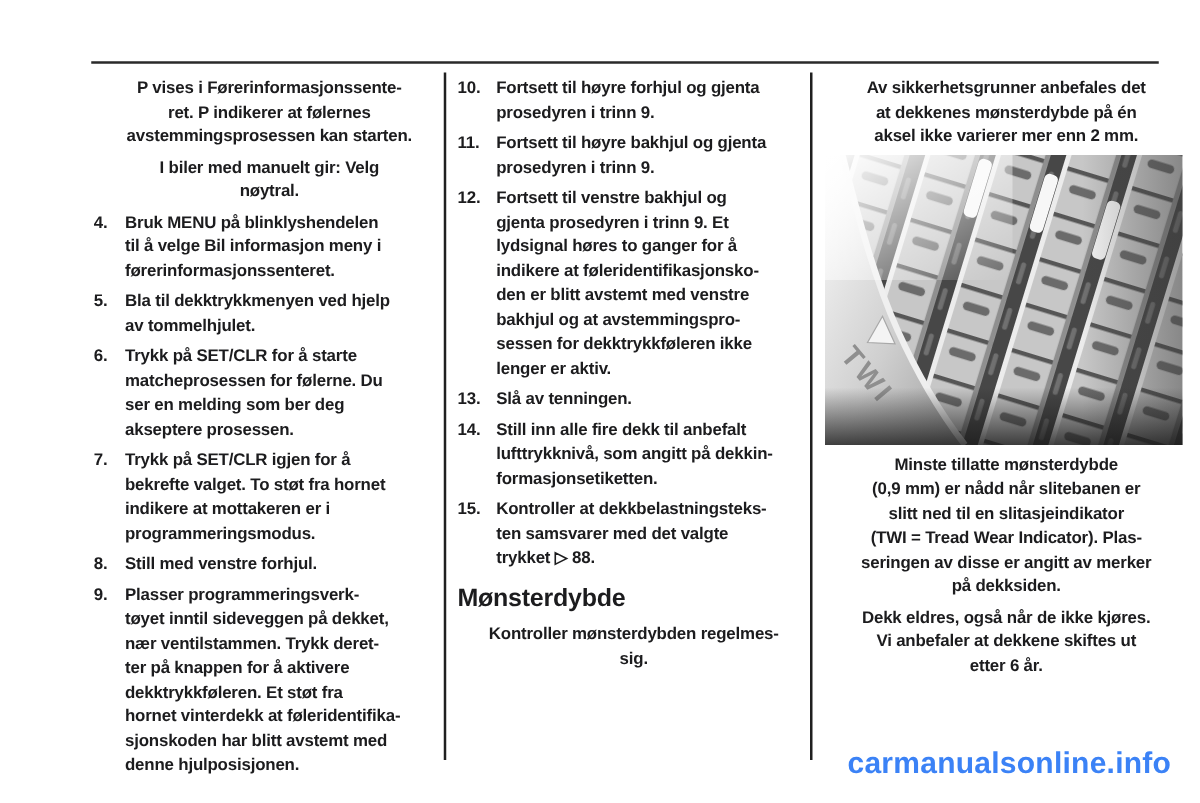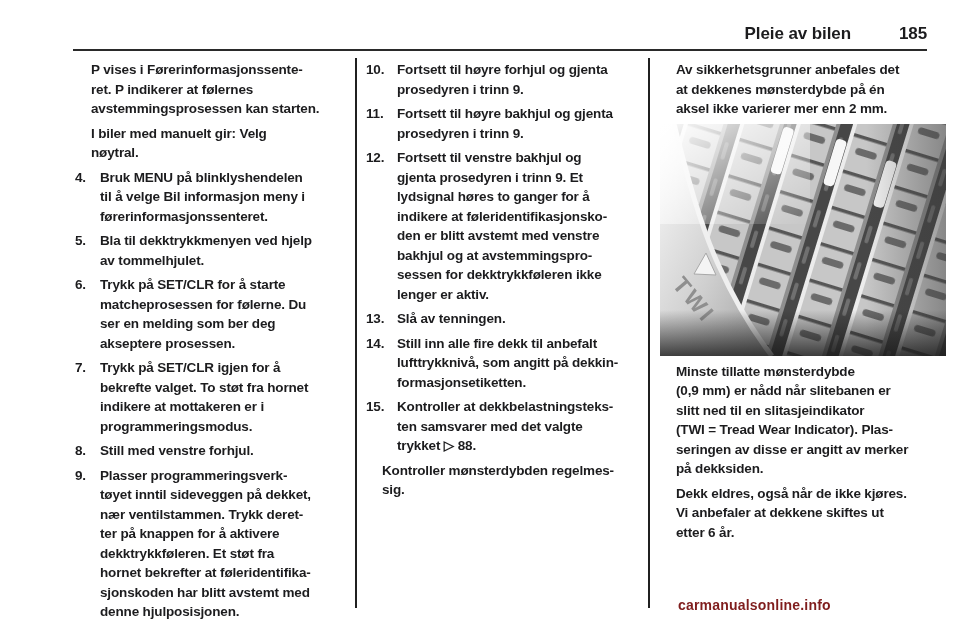--- a/index.html
+++ b/index.html
@@ -22,44 +22,40 @@
 
   .col {
     position:absolute; top:60px;
     font-size:13.5px; font-weight:700; line-height:19.5px; letter-spacing:-0.15px;
   }
   .col1 { left:75px;  width:277px; }
   .col2 { left:366px; width:278px; }
   .col3 { left:660px; width:286px; }
 
   .txt  { white-space:pre-line; }
-  .para { margin:0 0 5px 16px; }
+  .para { margin:0 0 5px 4px;text-align:center; }
   .item { display:flex; margin:0 0 5px 0; }
   .col1 .num { width:25px; flex:none; }
   .col2 .num { width:31px; flex:none; }
   .item .txt { flex:1; }
 
   .h2 { font-size:20px; font-weight:700; letter-spacing:-0.2px; margin:14px 0 8px 0; }
 
   .tire { display:block; width:286px; height:232px; margin:2px 0 6px 0; }
 
   .wm {
     position:absolute; left:678px; top:597px;
-    font-size:14px; font-weight:700; color:#7f1d1d; letter-spacing:0.2px;
+    font-size:24px; font-weight:700; color:#3b82f6; letter-spacing:0.2px;
   }
 </style>
 </head>
 <body>
 
 <div class="page">
 
-  <div class="hdr">
-    <span>Pleie av bilen</span>
-    <span>185</span>
-  </div>
   <div class="hdr-rule"></div>
 
   <div class="vdiv vd1"></div>
   <div class="vdiv vd2"></div>
 
   <div class="col col1">
     <p class="para txt">P vises i Førerinformasjonssente-
 ret. P indikerer at følernes
 avstemmingsprosessen kan starten.</p>
     <p class="para txt">I biler med manuelt gir: Velg
@@ -94,21 +90,21 @@
       <span class="num">8.</span>
       <div class="txt">Still med venstre forhjul.</div>
     </div>
     <div class="item">
       <span class="num">9.</span>
       <div class="txt">Plasser programmeringsverk-
 tøyet inntil sideveggen på dekket,
 nær ventilstammen. Trykk deret-
 ter på knappen for å aktivere
 dekktrykkføleren. Et støt fra
-hornet bekrefter at føleridentifika-
+hornet vinterdekk at føleridentifika-
 sjonskoden har blitt avstemt med
 denne hjulposisjonen.</div>
     </div>
   </div>
 
   <div class="col col2">
     <div class="item">
       <span class="num">10.</span>
       <div class="txt">Fortsett til høyre forhjul og gjenta
 prosedyren i trinn 9.</div>
@@ -139,20 +135,21 @@
 lufttrykknivå, som angitt på dekkin-
 formasjonsetiketten.</div>
     </div>
     <div class="item">
       <span class="num">15.</span>
       <div class="txt">Kontroller at dekkbelastningsteks-
 ten samsvarer med det valgte
 trykket ▷ 88.</div>
     </div>
 
+    <h2 class="h2">Mønsterdybde</h2>
     <p class="para txt">Kontroller mønsterdybden regelmes-
 sig.</p>
   </div>
 
   <div class="col col3">
     <p class="para txt">Av sikkerhetsgrunner anbefales det
 at dekkenes mønsterdybde på én
 aksel ikke varierer mer enn 2 mm.</p>
 
     <svg class="tire" viewBox="0 0 286 232" aria-hidden="true">

